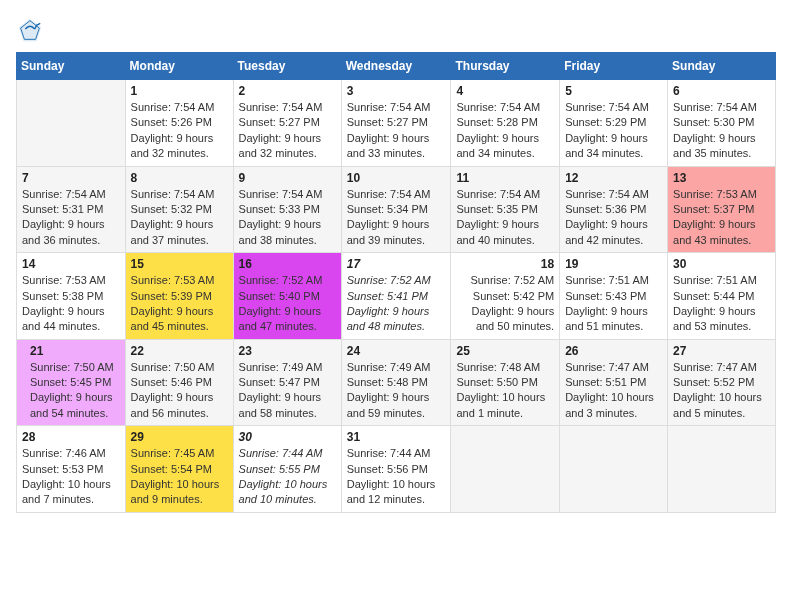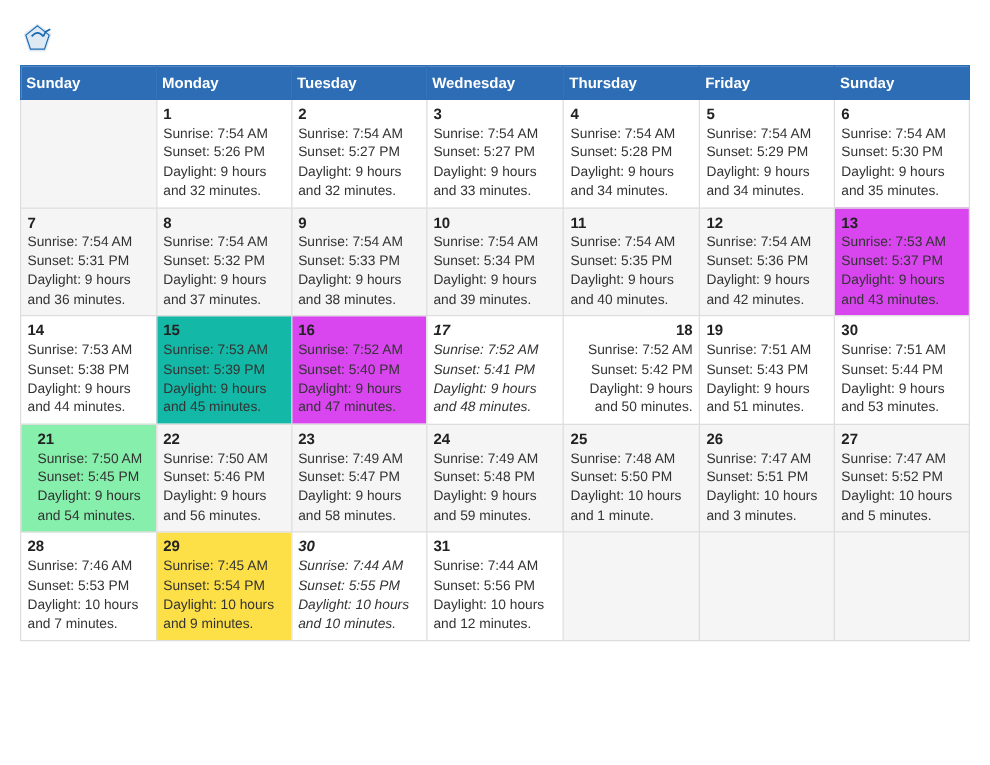--- a/index.html
+++ b/index.html
@@ -179,31 +179,31 @@
             <div class="day-info">Sunrise: 7:54 AM<br>Sunset: 5:34 PM<br>Daylight: 9 hours and 39 minutes.</div>
           </td>
           <td style="background: rgb(245, 245, 245);">
             <span class="day-number">11</span>
             <div class="day-info">Sunrise: 7:54 AM<br>Sunset: 5:35 PM<br>Daylight: 9 hours and 40 minutes.</div>
           </td>
           <td style="background: rgb(245, 245, 245);">
             <span class="day-number">12</span>
             <div class="day-info">Sunrise: 7:54 AM<br>Sunset: 5:36 PM<br>Daylight: 9 hours and 42 minutes.</div>
           </td>
-          <td style="background: #d946ef; margin-left: 20px;">
+          <td style="background: #fca5a5; margin-left: 20px;">
             <span class="day-number">13</span>
             <div class="day-info">Sunrise: 7:53 AM<br>Sunset: 5:37 PM<br>Daylight: 9 hours and 43 minutes.</div>
           </td>
         </tr>
         <tr>
           <td style="background: rgb(255, 255, 255);">
             <span class="day-number">14</span>
             <div class="day-info">Sunrise: 7:53 AM<br>Sunset: 5:38 PM<br>Daylight: 9 hours and 44 minutes.</div>
           </td>
-          <td style="background: #14b8a6;">
+          <td style="background: #fde047;">
             <span class="day-number">15</span>
             <div class="day-info">Sunrise: 7:53 AM<br>Sunset: 5:39 PM<br>Daylight: 9 hours and 45 minutes.</div>
           </td>
           <td style="background: #d946ef;">
             <span class="day-number">16</span>
             <div class="day-info">Sunrise: 7:52 AM<br>Sunset: 5:40 PM<br>Daylight: 9 hours and 47 minutes.</div>
           </td>
           <td style="background: rgb(255, 255, 255); font-style: italic;">
             <span class="day-number">17</span>
             <div class="day-info">Sunrise: 7:52 AM<br>Sunset: 5:41 PM<br>Daylight: 9 hours and 48 minutes.</div>
@@ -215,21 +215,21 @@
           <td style="background: rgb(255, 255, 255);">
             <span class="day-number">19</span>
             <div class="day-info">Sunrise: 7:51 AM<br>Sunset: 5:43 PM<br>Daylight: 9 hours and 51 minutes.</div>
           </td>
           <td style="background: rgb(255, 255, 255);">
             <span class="day-number">30</span>
             <div class="day-info">Sunrise: 7:51 AM<br>Sunset: 5:44 PM<br>Daylight: 9 hours and 53 minutes.</div>
           </td>
         </tr>
         <tr>
-          <td style="background: #86efac; padding-left: 13px;">
+          <td style="background: #f0abfc; padding-left: 13px;">
             <span class="day-number">21</span>
             <div class="day-info">Sunrise: 7:50 AM<br>Sunset: 5:45 PM<br>Daylight: 9 hours and 54 minutes.</div>
           </td>
           <td style="background: rgb(245, 245, 245);">
             <span class="day-number">22</span>
             <div class="day-info">Sunrise: 7:50 AM<br>Sunset: 5:46 PM<br>Daylight: 9 hours and 56 minutes.</div>
           </td>
           <td style="background: rgb(245, 245, 245);">
             <span class="day-number">23</span>
             <div class="day-info">Sunrise: 7:49 AM<br>Sunset: 5:47 PM<br>Daylight: 9 hours and 58 minutes.</div>

